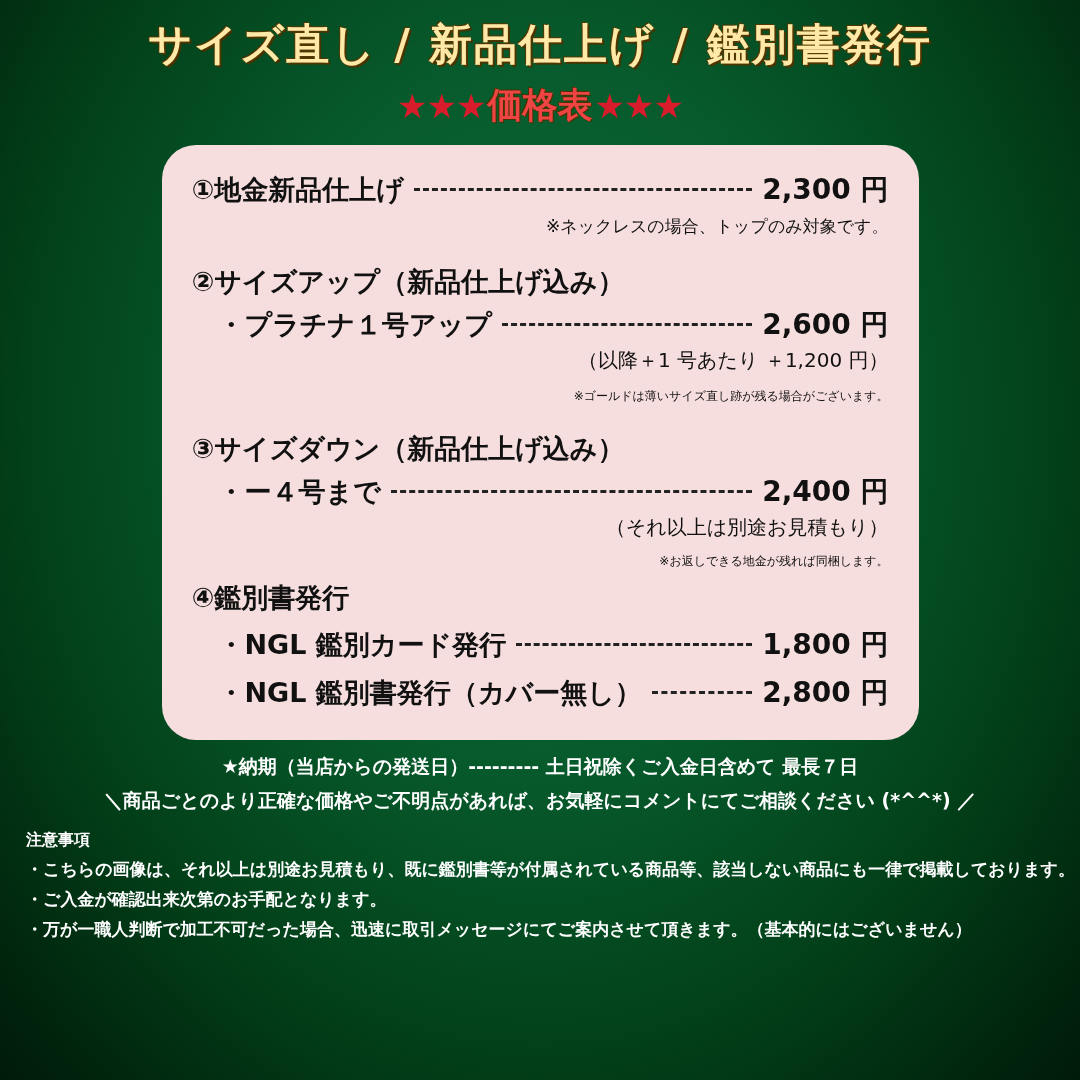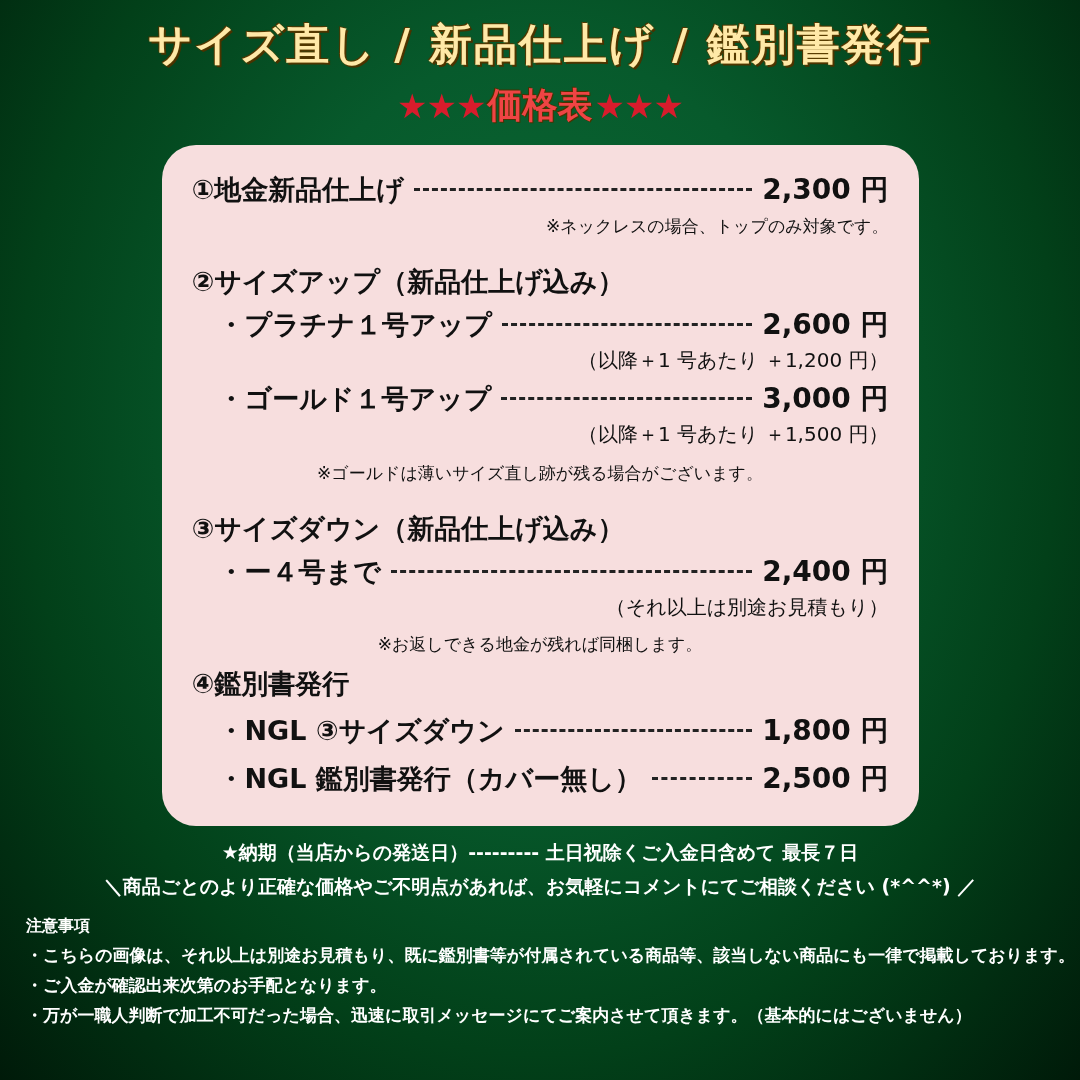--- a/index.html
+++ b/index.html
@@ -49,21 +49,21 @@
   .dots {
     flex:1 1 auto;
     margin:0 10px;
     border-bottom:3px dashed #222;
     transform:translateY(-8px);
     min-width:20px;
   }
   .price { font-size:28px; font-weight:bold; }
 
   .note-r { text-align:right; font-size:17px; margin-top:6px; }
-  .note-c { text-align:center; font-size:17px; margin-top:4px; }
+  .note-c { text-align:right; font-size:12px; margin-top:4px; }
   .paren { text-align:right; font-size:20px; margin-top:3px; }
 
   .sec-head { font-size:27px; font-weight:bold; margin-top:26px; }
   .item { margin-top:6px; padding-left:26px; }
   .item-4 { margin-top:10px; padding-left:26px; }
 
   
   .footer { flex:1 1 auto; padding:14px 26px 8px 26px; color:#fff; }
   .f-line1 { text-align:center; font-size:19px; font-weight:bold; white-space:nowrap; }
   .f-line2 { text-align:center; font-size:19px; font-weight:bold; margin-top:8px; white-space:nowrap; }
@@ -97,59 +97,51 @@
 
     <div class="item">
       <div class="row">
         <span class="lbl sub">・プラチナ１号アップ</span>
         <span class="dots"></span>
         <span class="price">2,600 円</span>
       </div>
       <div class="paren">（以降＋1 号あたり ＋1,200 円）</div>
     </div>
 
-    <div class="item">
-      <div class="row">
-        <span class="lbl sub">・ゴールド１号アップ</span>
-        <span class="dots"></span>
-        <span class="price">3,000 円</span>
-      </div>
-      <div class="paren">（以降＋1 号あたり ＋1,500 円）</div>
-    </div>
 
     <div class="note-c" style="margin-top:14px;">※ゴールドは薄いサイズ直し跡が残る場合がございます。</div>
 
     <div class="sec-head">③サイズダウン（新品仕上げ込み）</div>
 
     <div class="item">
       <div class="row">
         <span class="lbl sub">・ー４号まで</span>
         <span class="dots"></span>
         <span class="price">2,400 円</span>
       </div>
       <div class="paren">（それ以上は別途お見積もり）</div>
     </div>
 
     <div class="note-c" style="margin-top:12px;">※お返しできる地金が残れば同梱します。</div>
 
     <div class="sec-head" style="margin-top:10px;">④鑑別書発行</div>
 
     <div class="item-4">
       <div class="row">
-        <span class="lbl sub">・NGL ③サイズダウン</span>
+        <span class="lbl sub">・NGL 鑑別カード発行</span>
         <span class="dots"></span>
         <span class="price">1,800 円</span>
       </div>
     </div>
 
     <div class="item-4">
       <div class="row">
         <span class="lbl sub">・NGL 鑑別書発行（カバー無し）</span>
         <span class="dots"></span>
-        <span class="price">2,500 円</span>
+        <span class="price">2,800 円</span>
       </div>
     </div>
 
   </div>
 
   <div class="footer">
     <div class="f-line1">★納期（当店からの発送日）--------- 土日祝除くご入金日含めて 最長７日</div>
     <div class="f-line2">＼商品ごとのより正確な価格やご不明点があれば、お気軽にコメントにてご相談ください (*^^*) ／</div>
     <div class="notice-title">注意事項</div>
     <div class="notice">・こちらの画像は、それ以上は別途お見積もり、既に鑑別書等が付属されている商品等、該当しない商品にも一律で掲載しております。</div>

